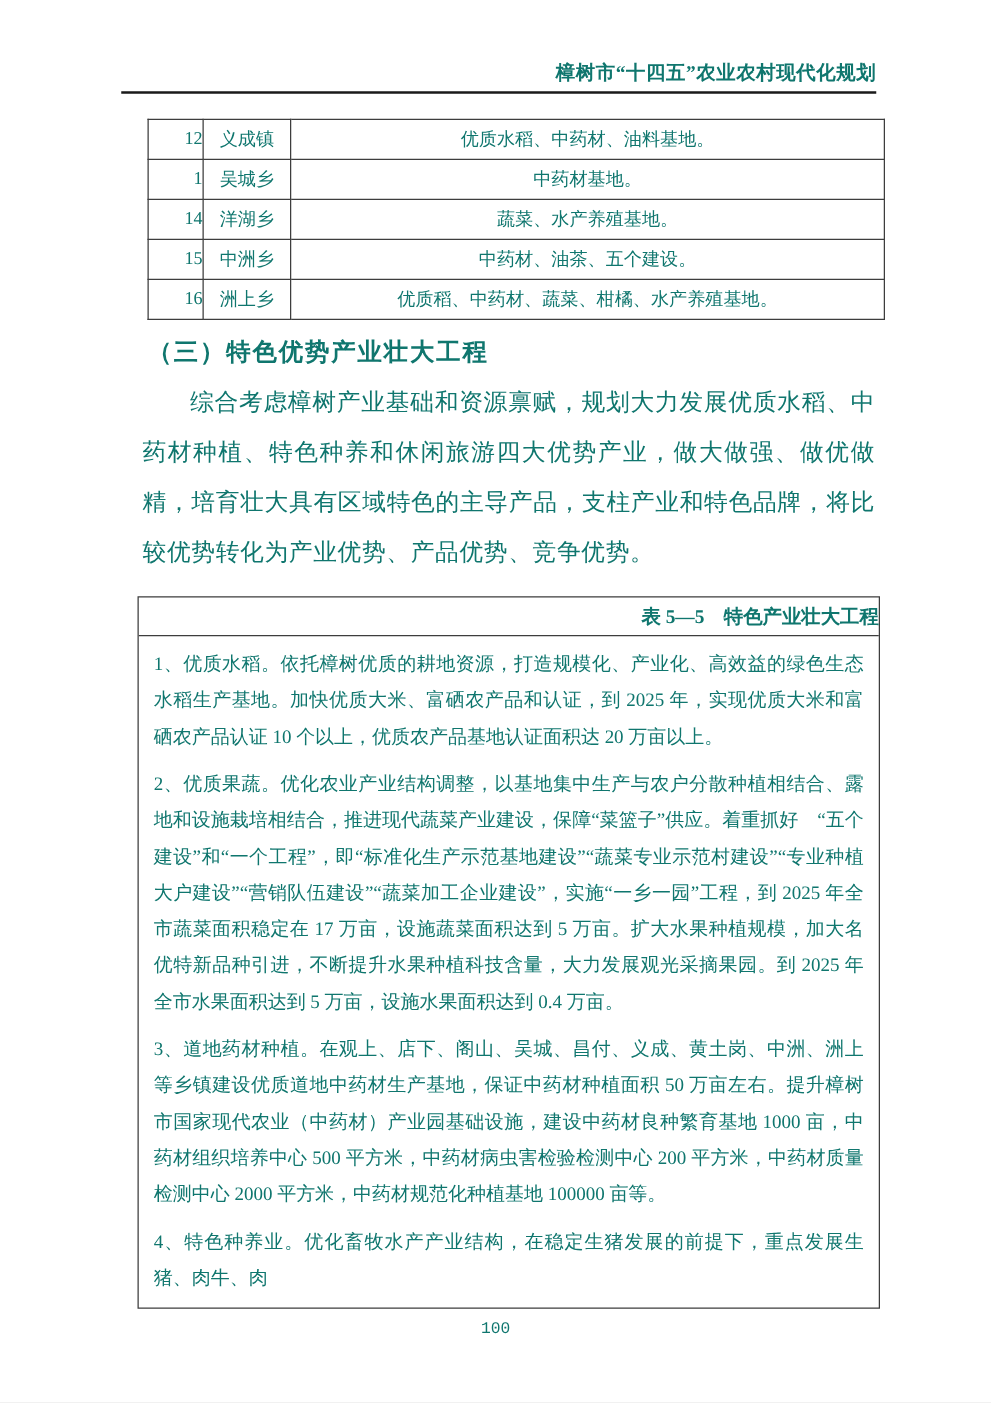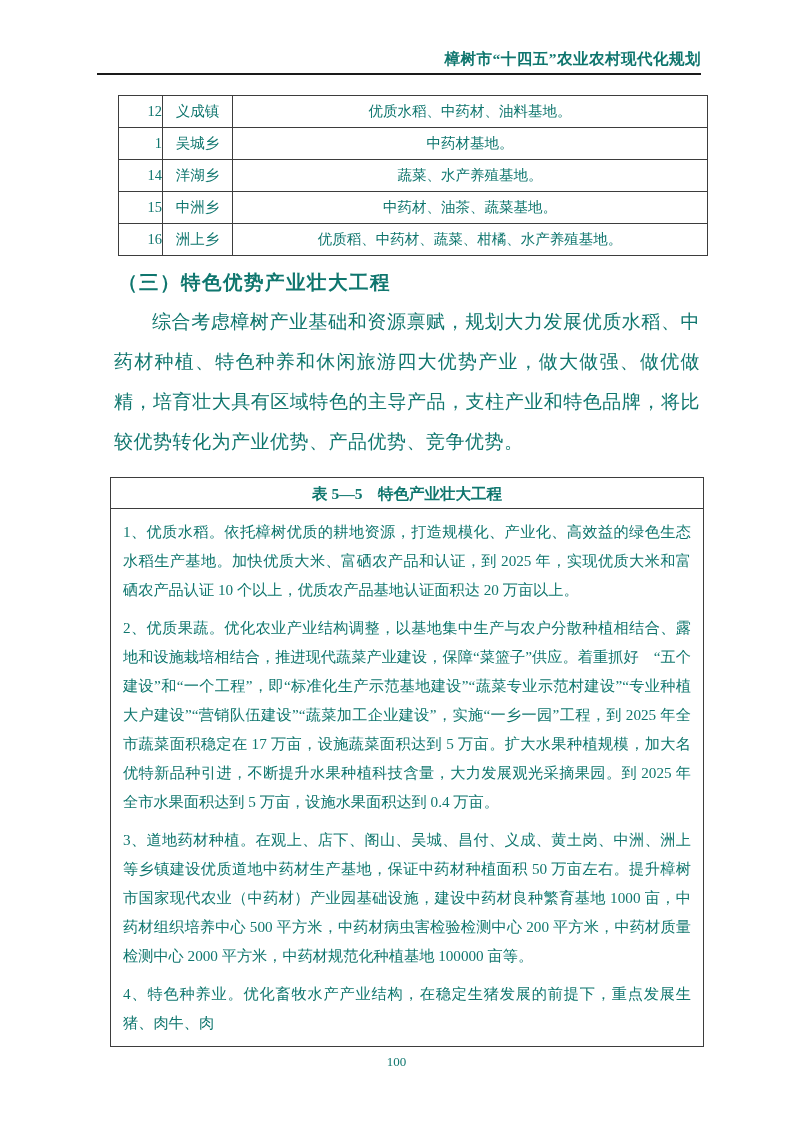--- a/index.html
+++ b/index.html
@@ -75,42 +75,42 @@
   
   .project-table {
     margin-top: 14px;
     margin-left: -2px;
     width: 594px;
     border: 1.7px solid #3d3d3d;
   }
   .project-table-title {
     height: 31px;
     line-height: 31px;
-    text-align: center;
+    text-align: right;
     font-weight: bold;
     font-size: 15.5px;
     border-bottom: 1.6px solid #3d3d3d;
   }
   .project-table-body { padding: 3px 12px 7px 12px; }
   .project-table-body p {
     margin: 5px 0 9px 0;
     font-size: 15.2px;
     line-height: 29px;
     text-align: justify;
   }
   .project-table-body p:last-child { margin-bottom: 2px; }
   
   .footer {
     position: absolute;
     left: 0;
     bottom: 52px;
     width: 100%;
     text-align: center;
     font-size: 13px;
-    font-family: Liberation Serif, serif;
+    font-family: Liberation Mono, monospace;
   }
 </style>
 </head>
 <body>
 
 <div class="page">
 
   <div class="header">
     <div class="header-title">樟树市“十四五”农业农村现代化规划</div>
   </div>
@@ -130,21 +130,21 @@
           <td class="col-desc">中药材基地。</td>
         </tr>
         <tr>
           <td class="col-num">14</td>
           <td class="col-town">洋湖乡</td>
           <td class="col-desc">蔬菜、水产养殖基地。</td>
         </tr>
         <tr>
           <td class="col-num">15</td>
           <td class="col-town">中洲乡</td>
-          <td class="col-desc">中药材、油茶、蔬菜基地。</td>
+          <td class="col-desc">中药材、油茶、五个建设。</td>
         </tr>
         <tr>
           <td class="col-num">16</td>
           <td class="col-town">洲上乡</td>
           <td class="col-desc">优质稻、中药材、蔬菜、柑橘、水产养殖基地。</td>
         </tr>
       </tbody>
     </table>
 
     <h2 class="section-heading">（三）特色优势产业壮大工程</h2>

